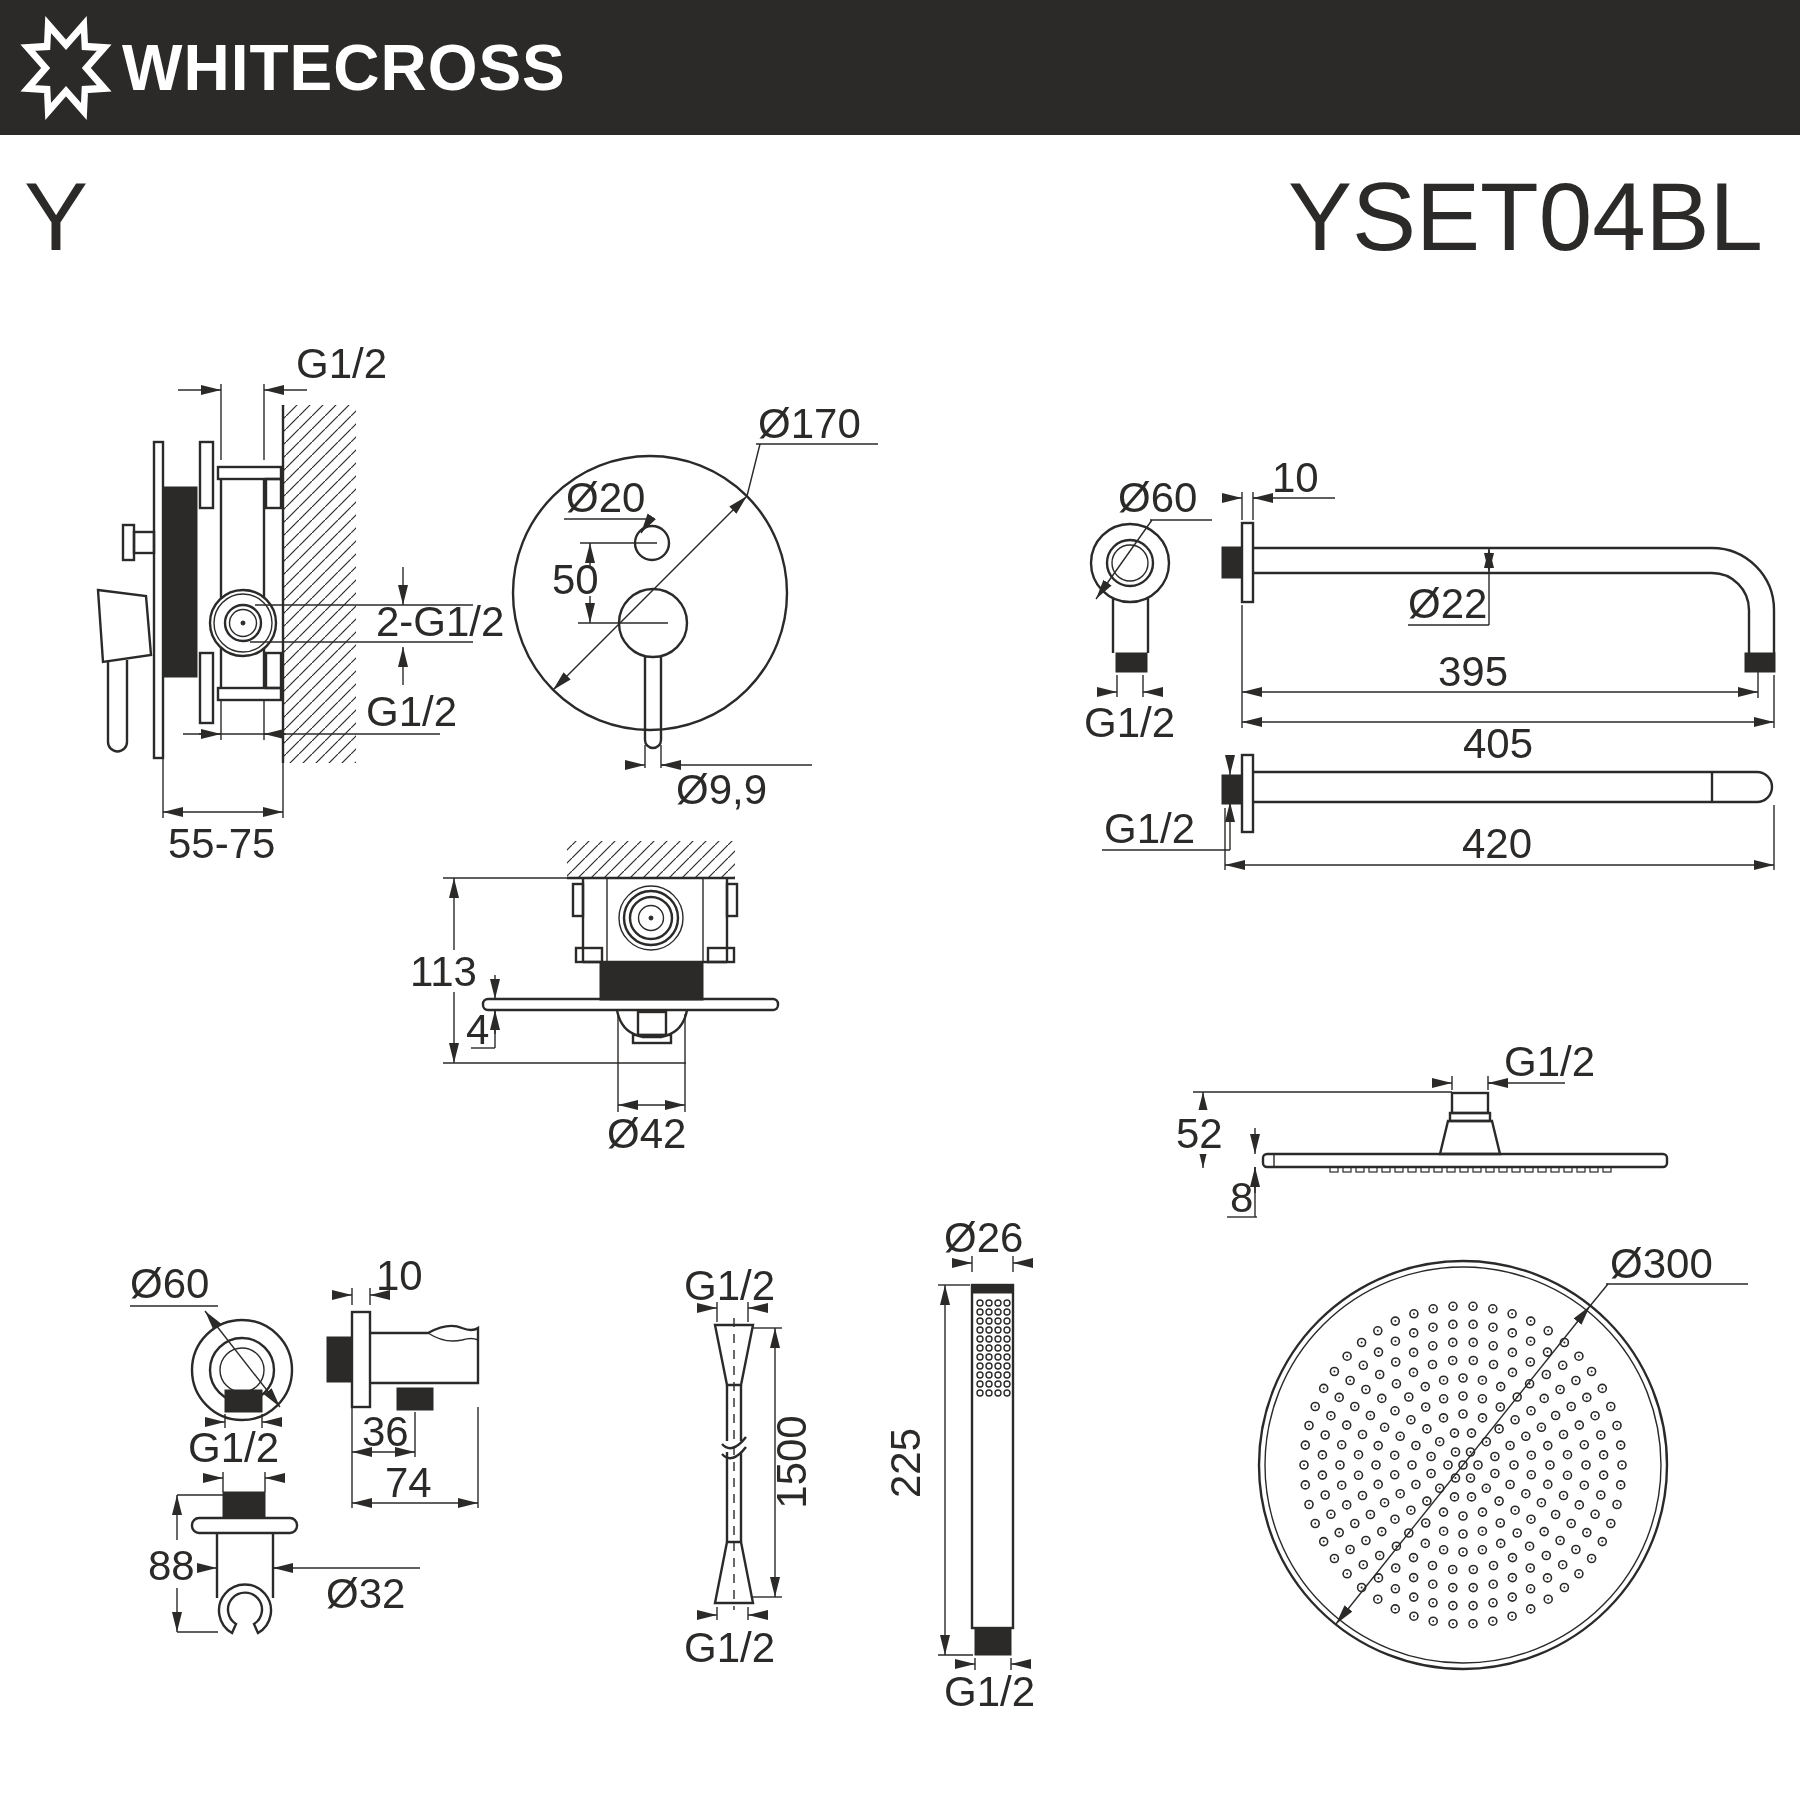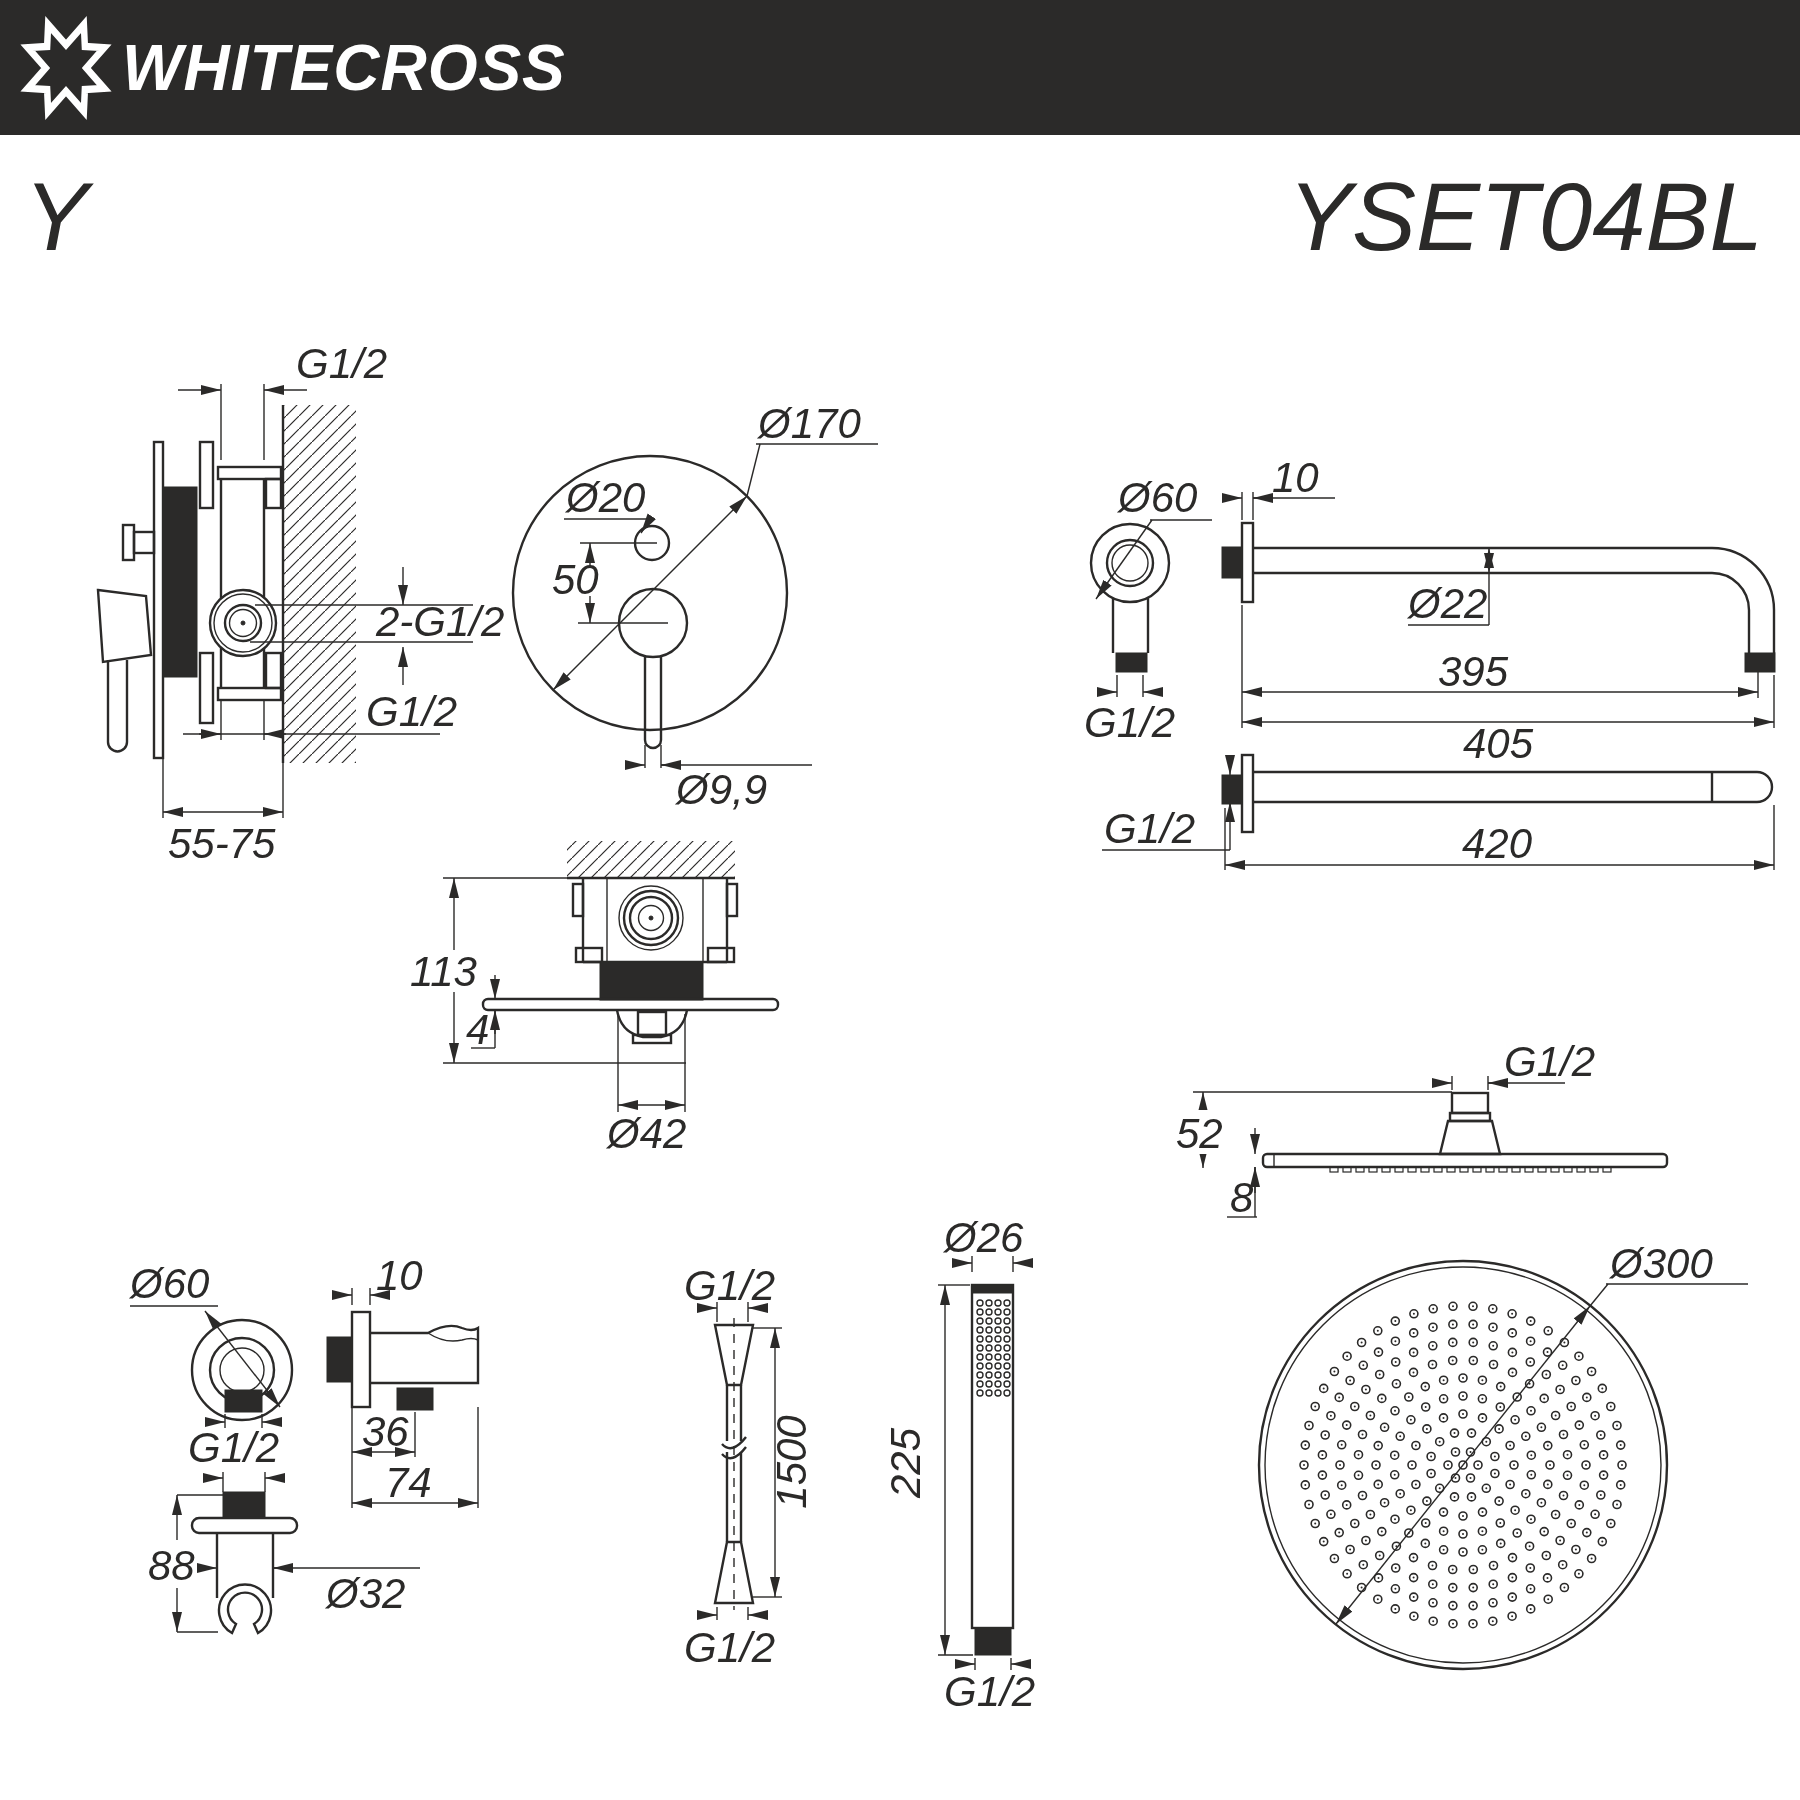--- a/index.html
+++ b/index.html
@@ -1,16 +1,16 @@
 <!DOCTYPE html>
 <html><head>
 <meta charset="utf-8">
 <style>
   html,body{margin:0;padding:0;background:#fff;}
-  .page{width:1800px;height:1800px;position:relative;font-family:"Liberation Sans",sans-serif;font-style:italic;}
+  .page{width:1800px;height:1800px;position:relative;font-family:"Liberation Sans",sans-serif;}
   svg{display:block;}
   .dim{font-family:"Liberation Sans",sans-serif;font-size:42px;fill:#2b2a29;}
   .big{font-family:"Liberation Sans",sans-serif;font-size:96px;fill:#2b2a29;}
   .brand{font-family:"Liberation Sans",sans-serif;font-size:64px;font-weight:bold;fill:#ffffff;letter-spacing:1px;}
   .ln{stroke:#2b2a29;stroke-width:2.4;fill:none;}
   .tn{stroke:#2b2a29;stroke-width:1.4;fill:none;}
   .dk{fill:#2b2a29;stroke:#2b2a29;stroke-width:1;}
   .wh{fill:#ffffff;stroke:none;}
 </style>
 </head>

